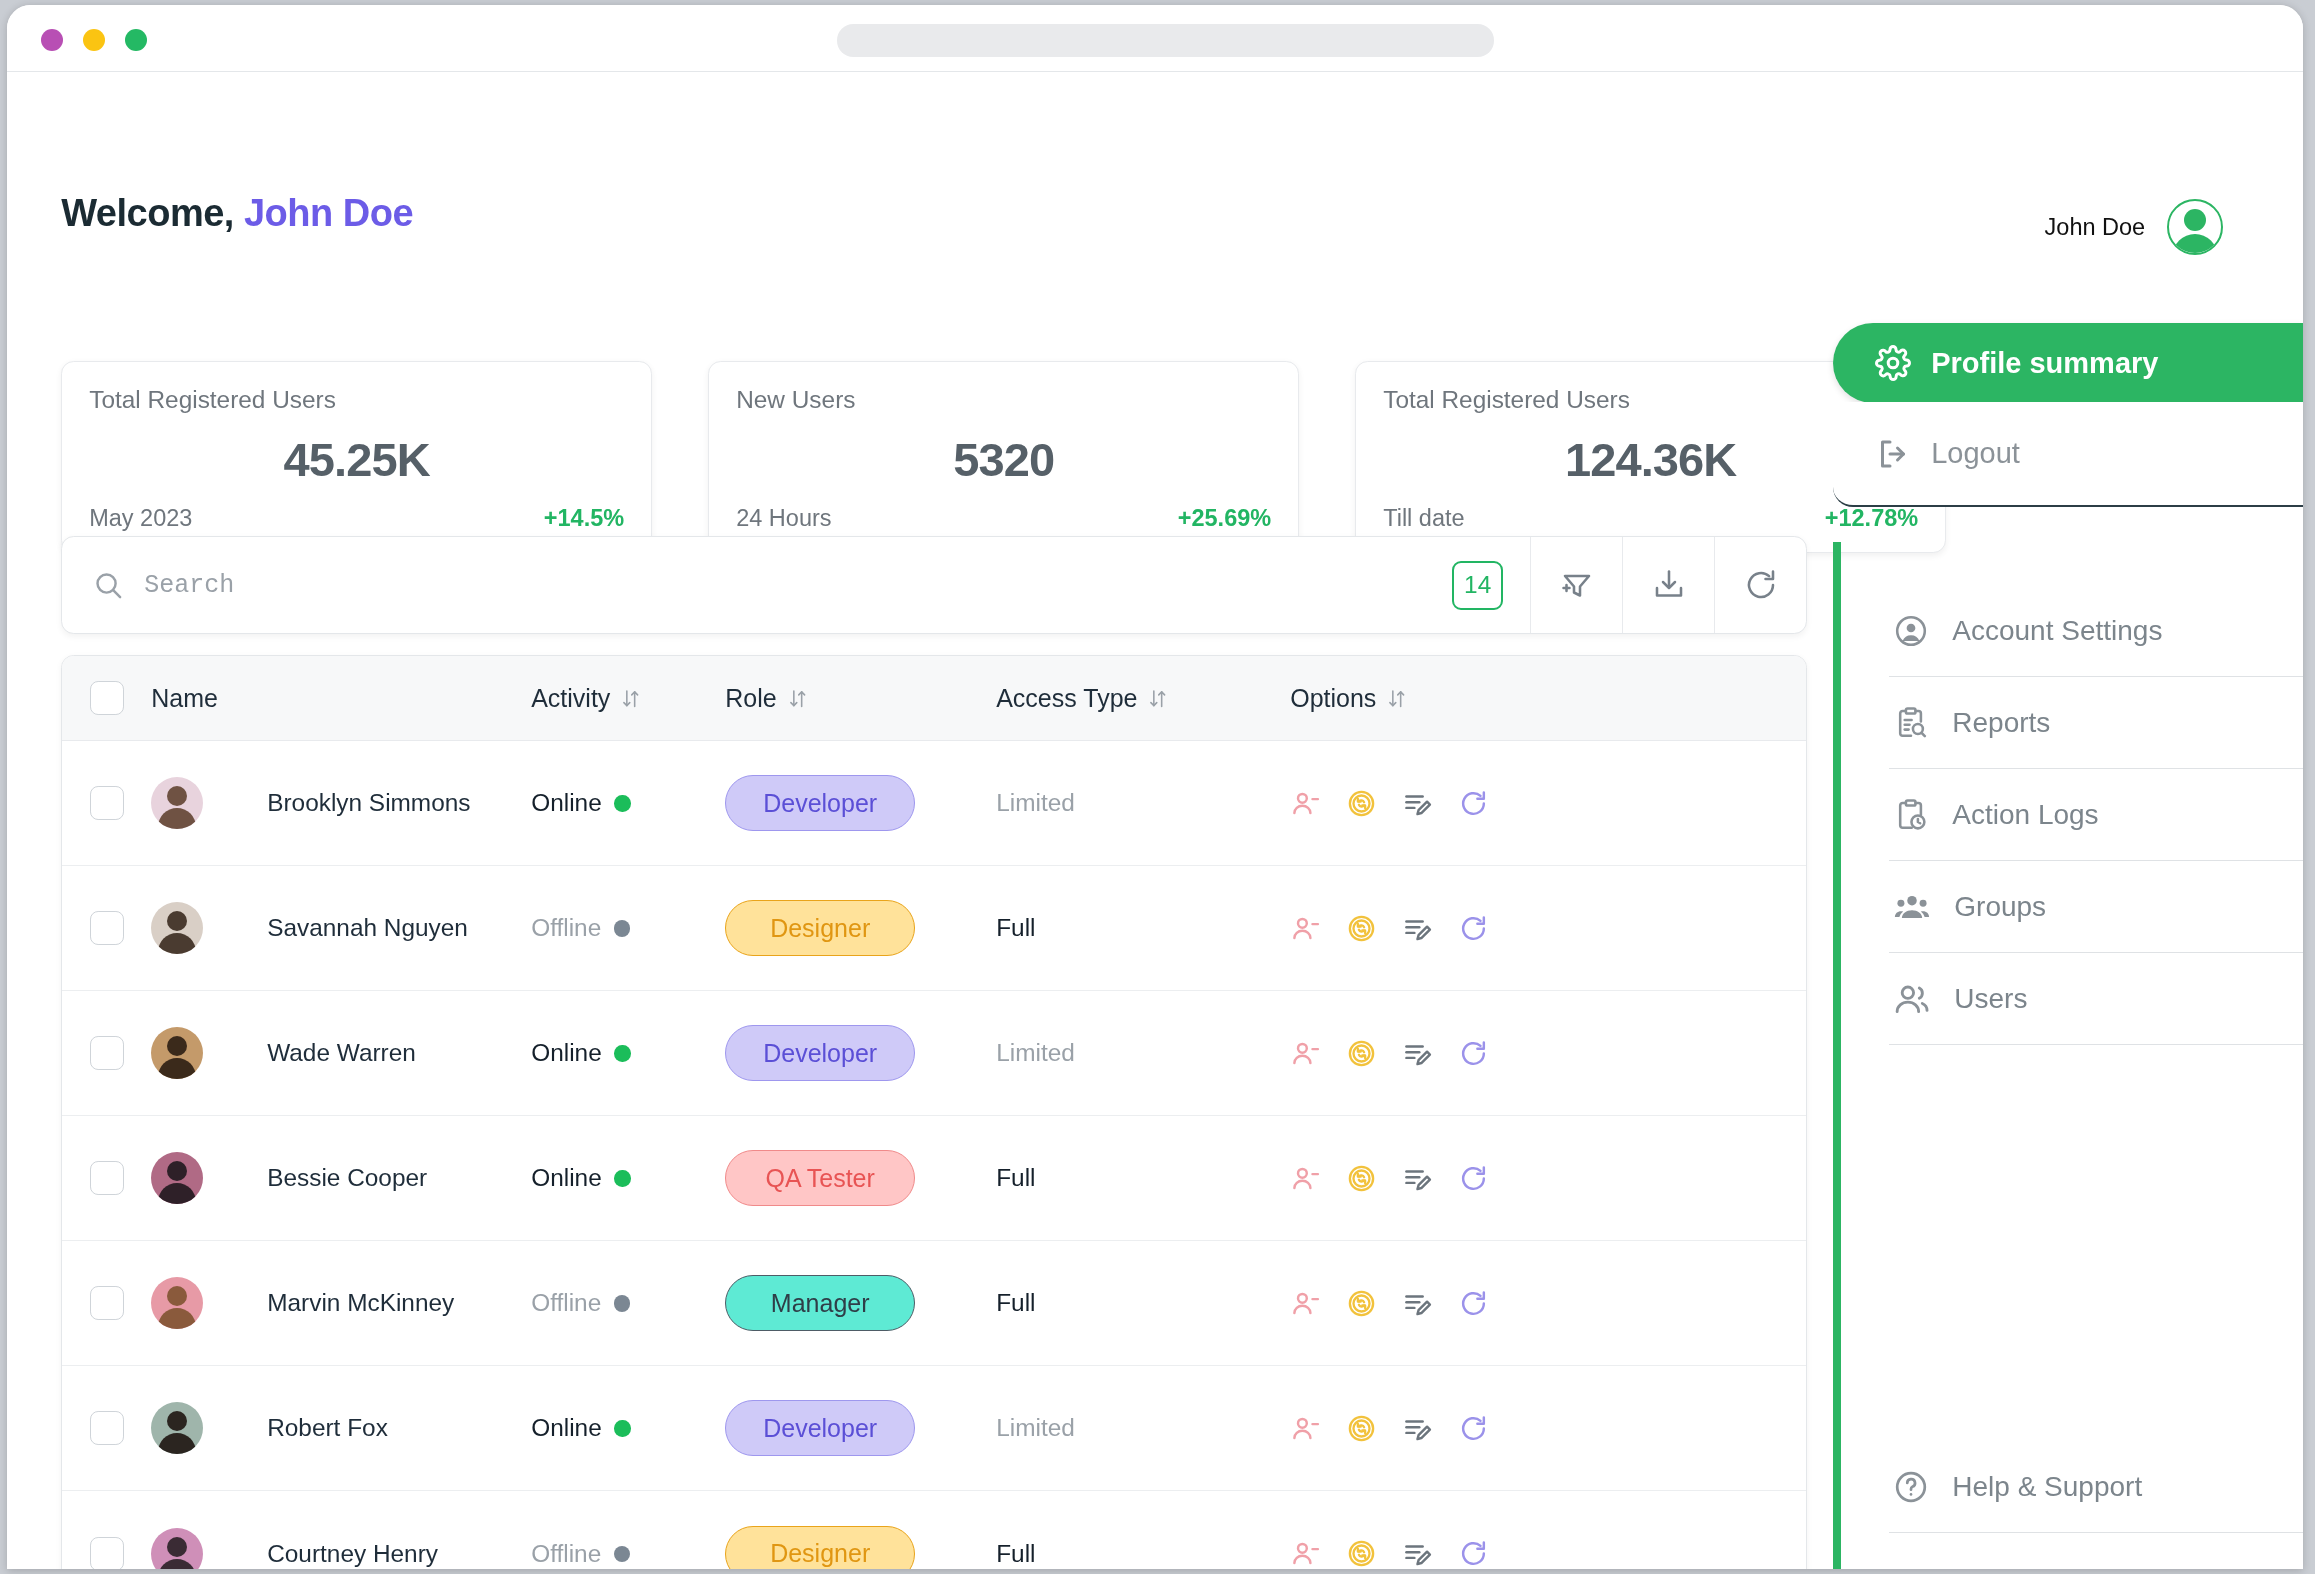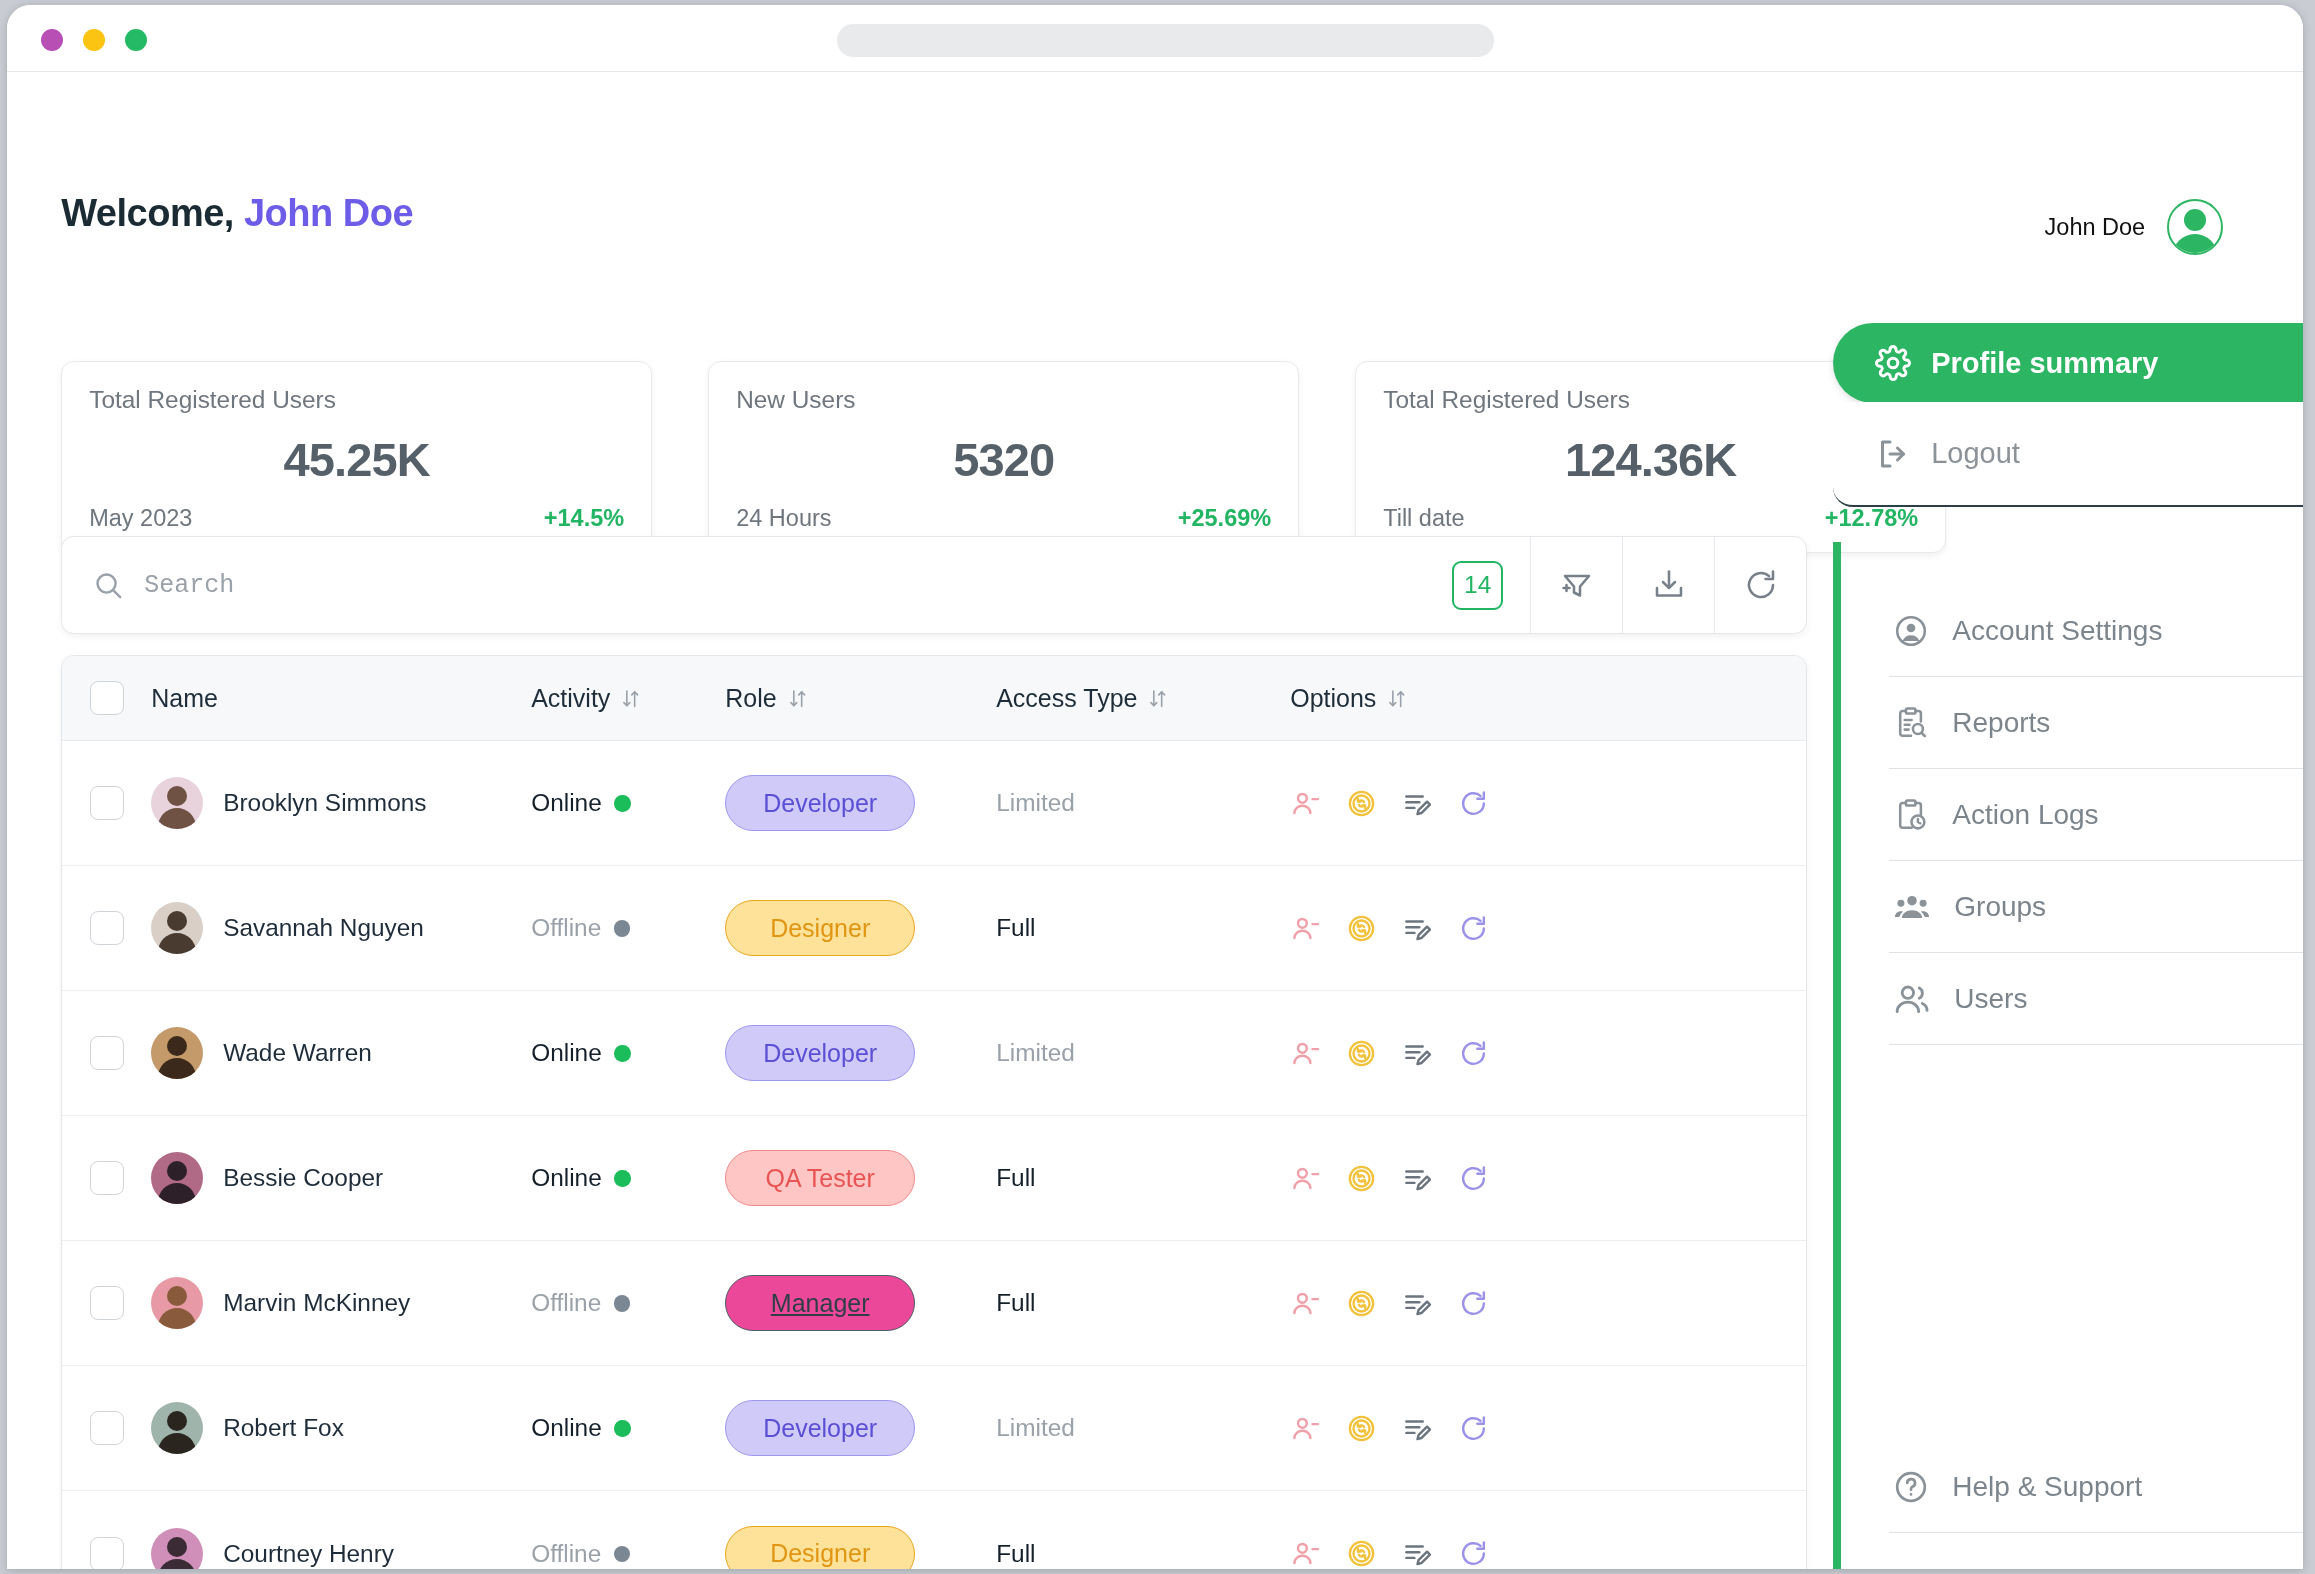--- a/index.html
+++ b/index.html
@@ -137,38 +137,38 @@
     width: 34px; height: 34px; border: 1.8px solid #cfd4d9; border-radius: 8.1px; background: #fff;
   }
   .avatar {
     width: 52px; height: 52px; border-radius: 50%;
     position: relative; overflow: hidden; flex: 0 0 auto;
   }
   .avatar .a-head { position: absolute; left: 50%; top: 9px; transform: translateX(-50%);
     width: 20px; height: 20px; border-radius: 50%; }
   .avatar .a-body { position: absolute; left: 50%; top: 31px; transform: translateX(-50%);
     width: 38px; height: 27px; border-radius: 19px 19px 0 0; }
-  .uname-cell { font-size: 24.4px; color: #1f2d3a; white-space: nowrap; }
+  .uname-cell { font-size: 24.4px; color: #1f2d3a; white-space: nowrap; margin-left: 44px; }
 
   .act-text { font-size: 24.4px; }
   .act-text.online  { color: #15202b; }
   .act-text.offline { color: #9aa1a8; }
   .dot { width: 16.3px; height: 16.3px; border-radius: 50%; }
   .dot.online  { background: #1bbd5a; }
   .dot.offline { background: #7b8793; }
 
   .pill {
     display: inline-flex; align-items: center; justify-content: center;
     height: 56px; min-width: 190px; padding: 0 23.5px;
     border-radius: 28px; font-size: 25px; border: 1.8px solid transparent;
   }
   .pill.developer { background: #cfcaf8; border-color: #9e97ee; color: #5b4fd6; }
   .pill.designer  { background: #ffe29a; border-color: #e9a41b; color: #e09612; }
   .pill.qa        { background: #ffc6c6; border-color: #f08a8a; color: #e85454; }
-  .pill.manager   { background: #ec4899; border-color: #4e5c66; color: #2f3e48; text-decoration: underline; }
+  .pill.manager   { background: #5eead4; border-color: #4e5c66; color: #2f3e48; }
 
   .acc-text { font-size: 24.4px; }
   .acc-text.limited { color: #9aa1a8; }
   .acc-text.full    { color: #15202b; }
 
   .opt-icon { cursor: pointer; display: inline-flex; }
 
   
   .rightpanel { position: absolute; right: 0; top: 0; width: 470px; height: 100%; }
   .profile-btn {

